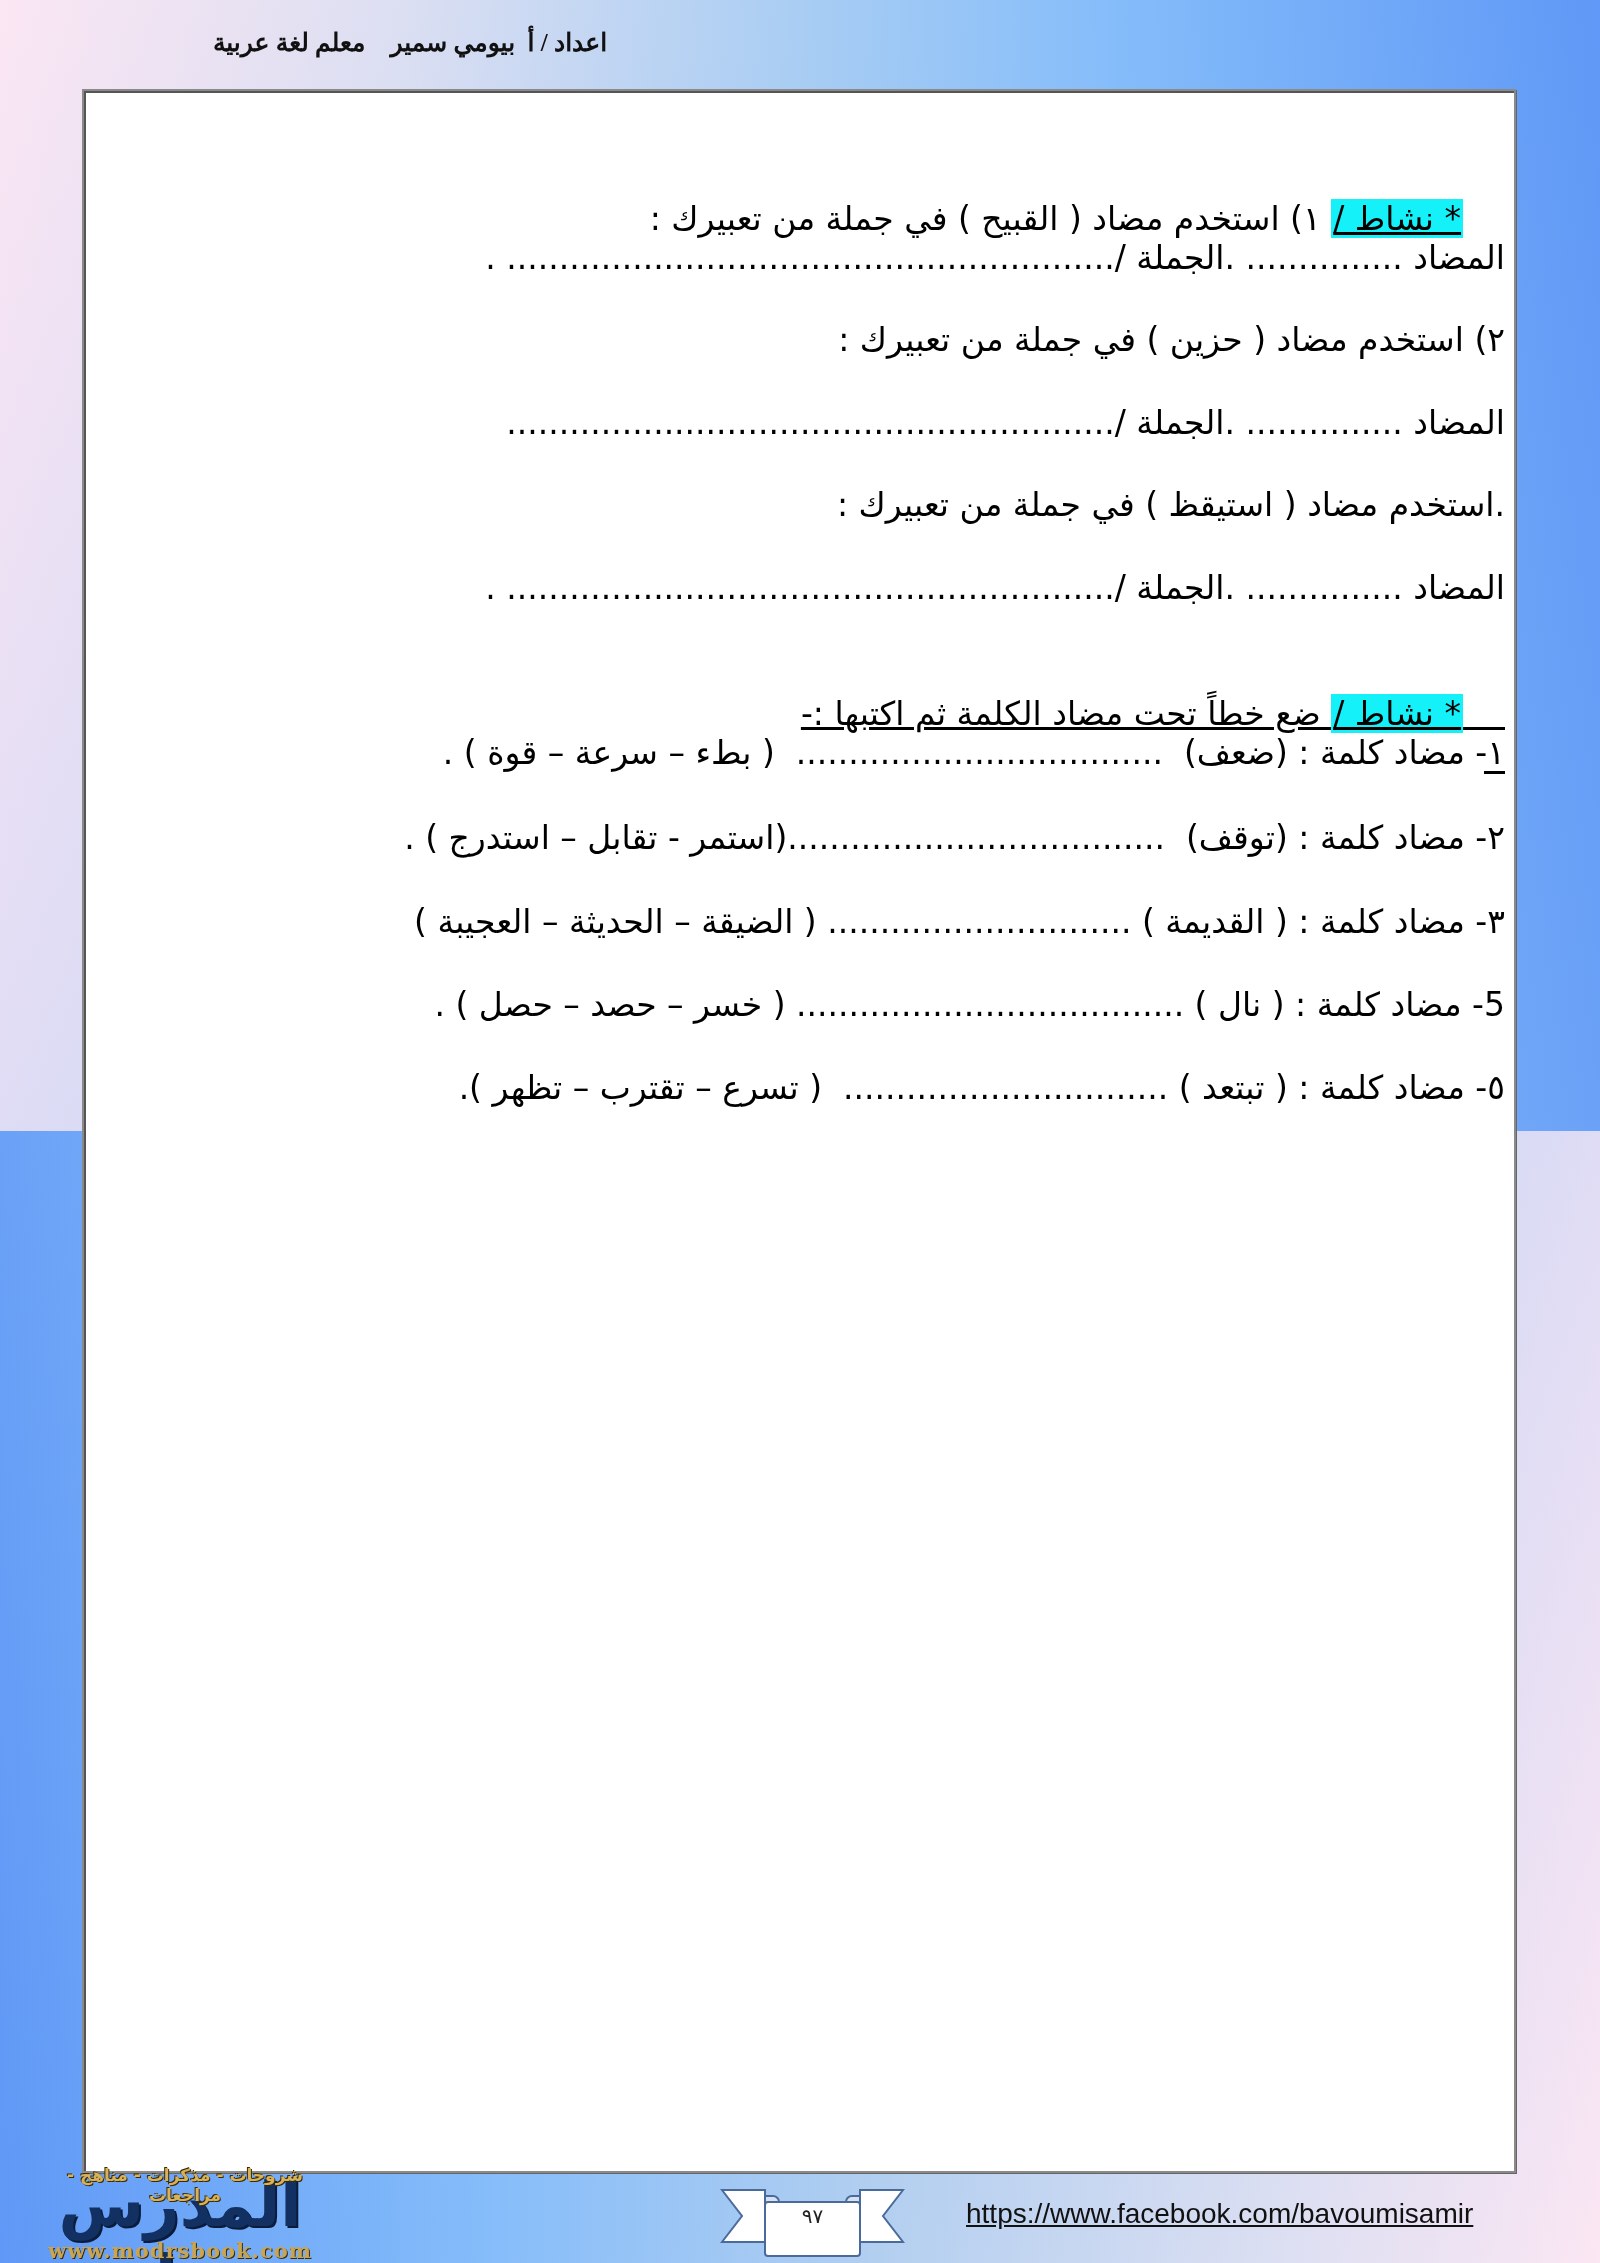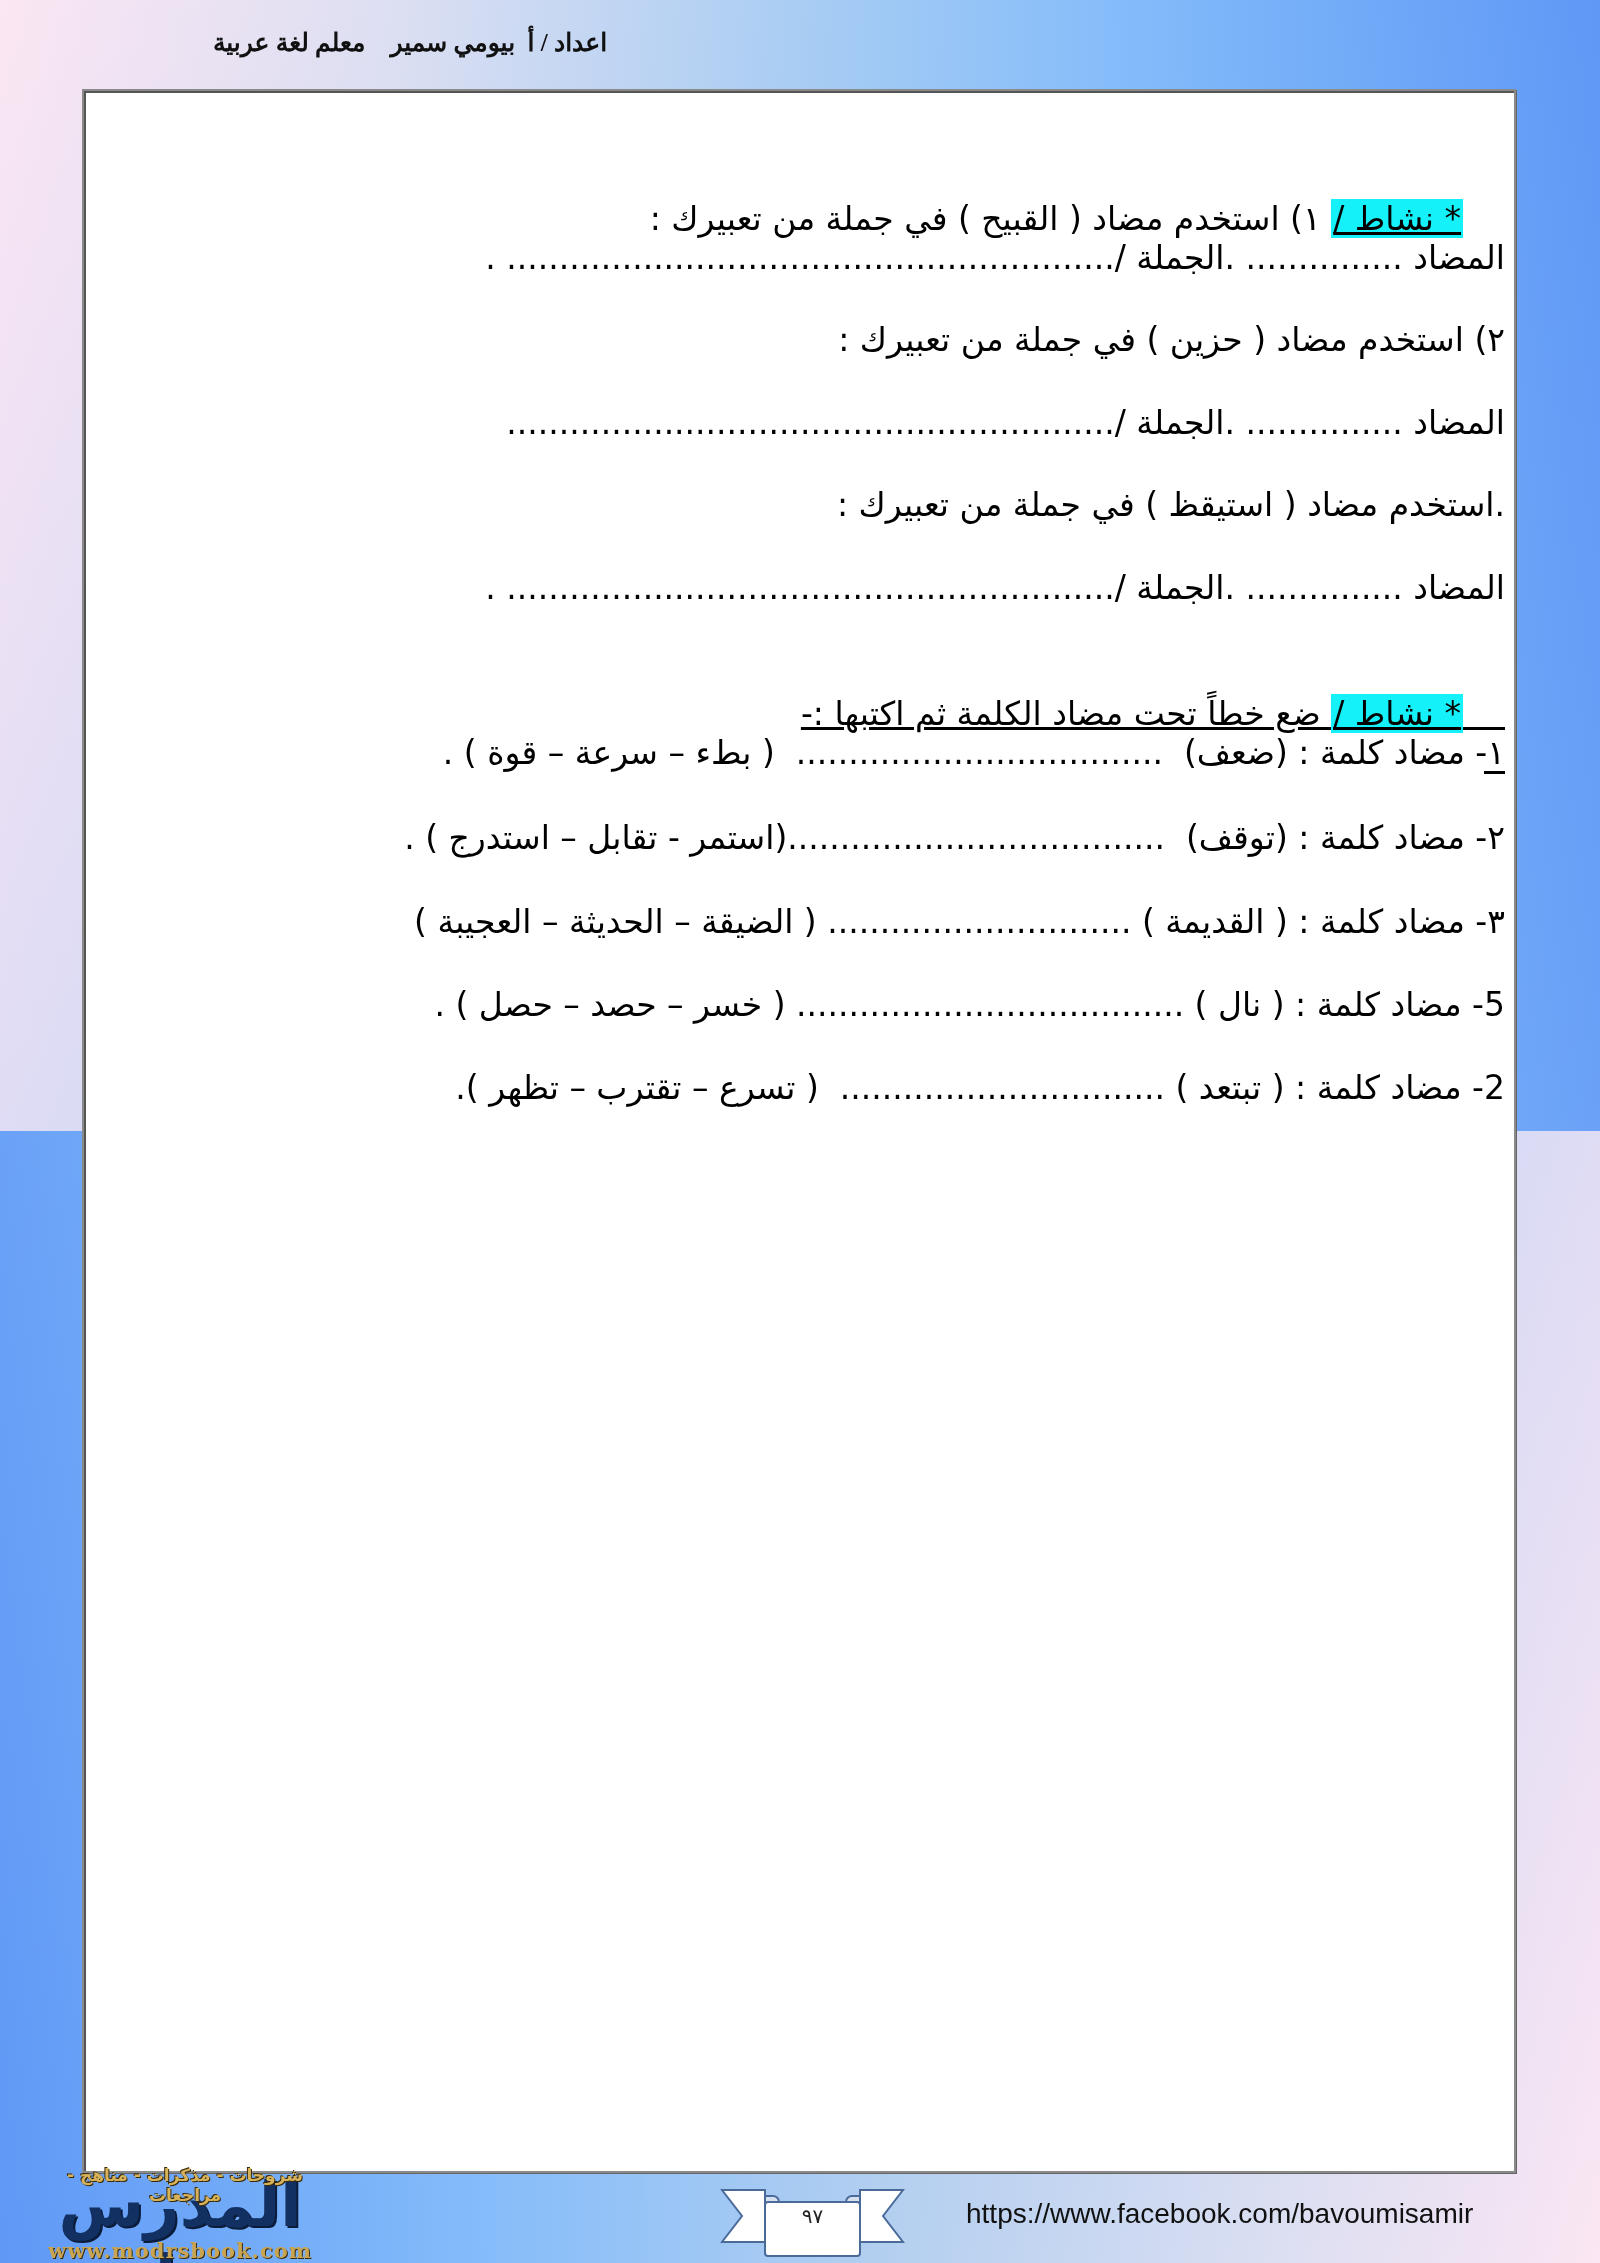--- a/index.html
+++ b/index.html
@@ -42,21 +42,21 @@
     position: absolute; right: 0; white-space: pre; direction: rtl; text-align: right;
     line-height: 44px;
   }
   .hl {
     background: #14f1f8;
     padding: 0 2px;
   }
   .hl .u { text-decoration: underline; margin-top: 12px; }
   .footer-url {
     position: absolute; left: 966px; top: 2198px;
-    font-family: "Liberation Sans", sans-serif; font-size: 28px; color: #111;
+    font-family: "Liberation Sans", sans-serif; font-size: 28px; color: #111; text-decoration: underline;
   }
   .banner {
     position: absolute; left: 720px; top: 2182px; width: 185px; height: 76px;
   }
   .banner-num {
     position: absolute; left: 55px; top: 22px; width: 75px; text-align: center;
     font-family: "DejaVu Sans", sans-serif; font-size: 20px; color: #222;
   }
   .logo {
     position: absolute; left: 0px; top: 2155px; width: 360px; height: 108px;
@@ -105,21 +105,21 @@
   <div class="line" style="top:343px;">.استخدم مضاد ( استيقظ ) في جملة من تعبيرك :</div>
   <div class="line" style="top:426px;">المضاد ............... .الجملة /.......................................................... .</div>
 
   <div class="line" style="top:508px;text-decoration:underline;">
     <span class="hl"><span class="u">* نشاط /</span></span><span> ضع خطاً تحت مضاد الكلمة ثم اكتبها :-</span>
   </div>
   <div class="line" style="top:591px;text-align:center;">١- مضاد كلمة : (ضعف)  ...................................  ( بطء – سرعة – قوة ) .</div>
   <div class="line" style="top:676px;">٢- مضاد كلمة : (توقف)  ....................................(استمر - تقابل – استدرج ) .</div>
   <div class="line" style="top:760px;">٣- مضاد كلمة : ( القديمة ) ............................. ( الضيقة – الحديثة – العجيبة )</div>
   <div class="line" style="top:843px;">5- مضاد كلمة : ( نال ) ..................................... ( خسر – حصد – حصل ) .</div>
-  <div class="line" style="top:926px;">2- مضاد كلمة : ( تبتعد ) ...............................  ( تسرع – تقترب – تظهر ).</div>
+  <div class="line" style="top:926px;">٥- مضاد كلمة : ( تبتعد ) ...............................  ( تسرع – تقترب – تظهر ).</div>
 </div>
 
 <div class="logo"></div>
 <div class="logo-main">المدرس بوك</div>
 <div class="logo-tag">شروحات - مذكرات - مناهج - مراجعات</div>
 <div class="logo-url">www.modrsbook.com</div>
 
 <div class="banner">
   <svg width="185" height="76" viewBox="0 0 185 76">
     <polygon points="2,8 45,8 45,60 2,60 22,34" fill="#ffffff" stroke="#4a6a9a" stroke-width="2"></polygon>

